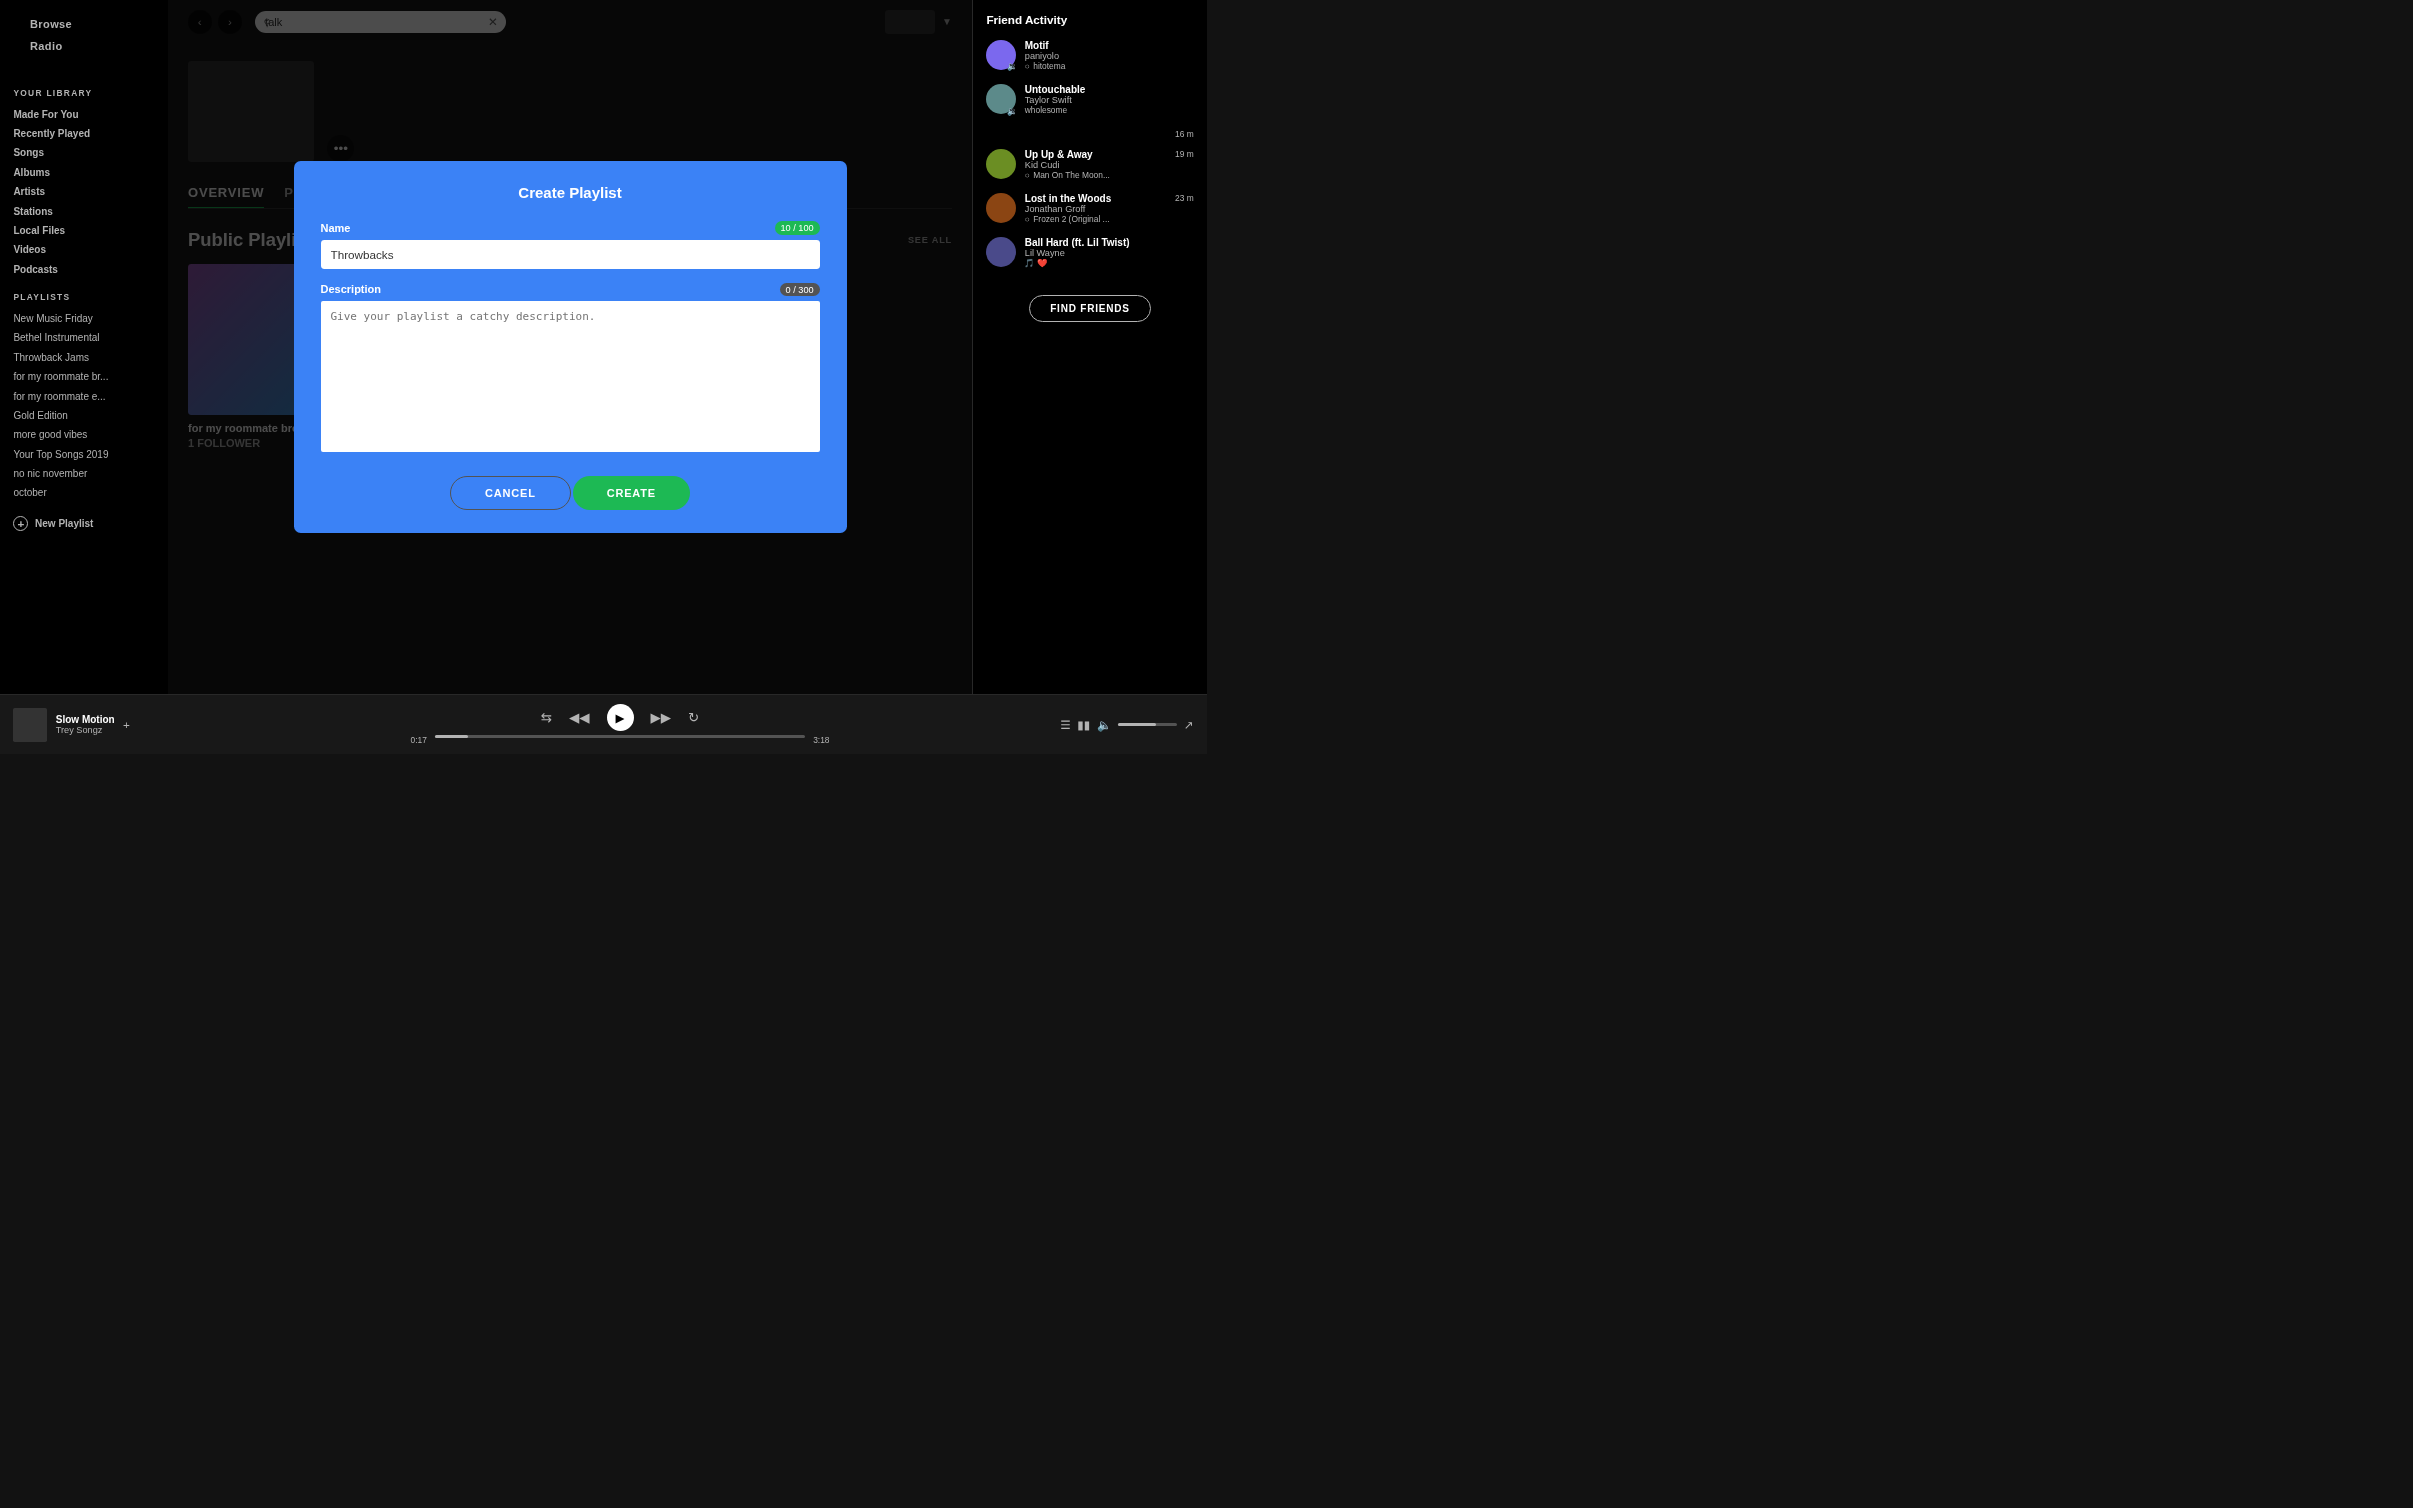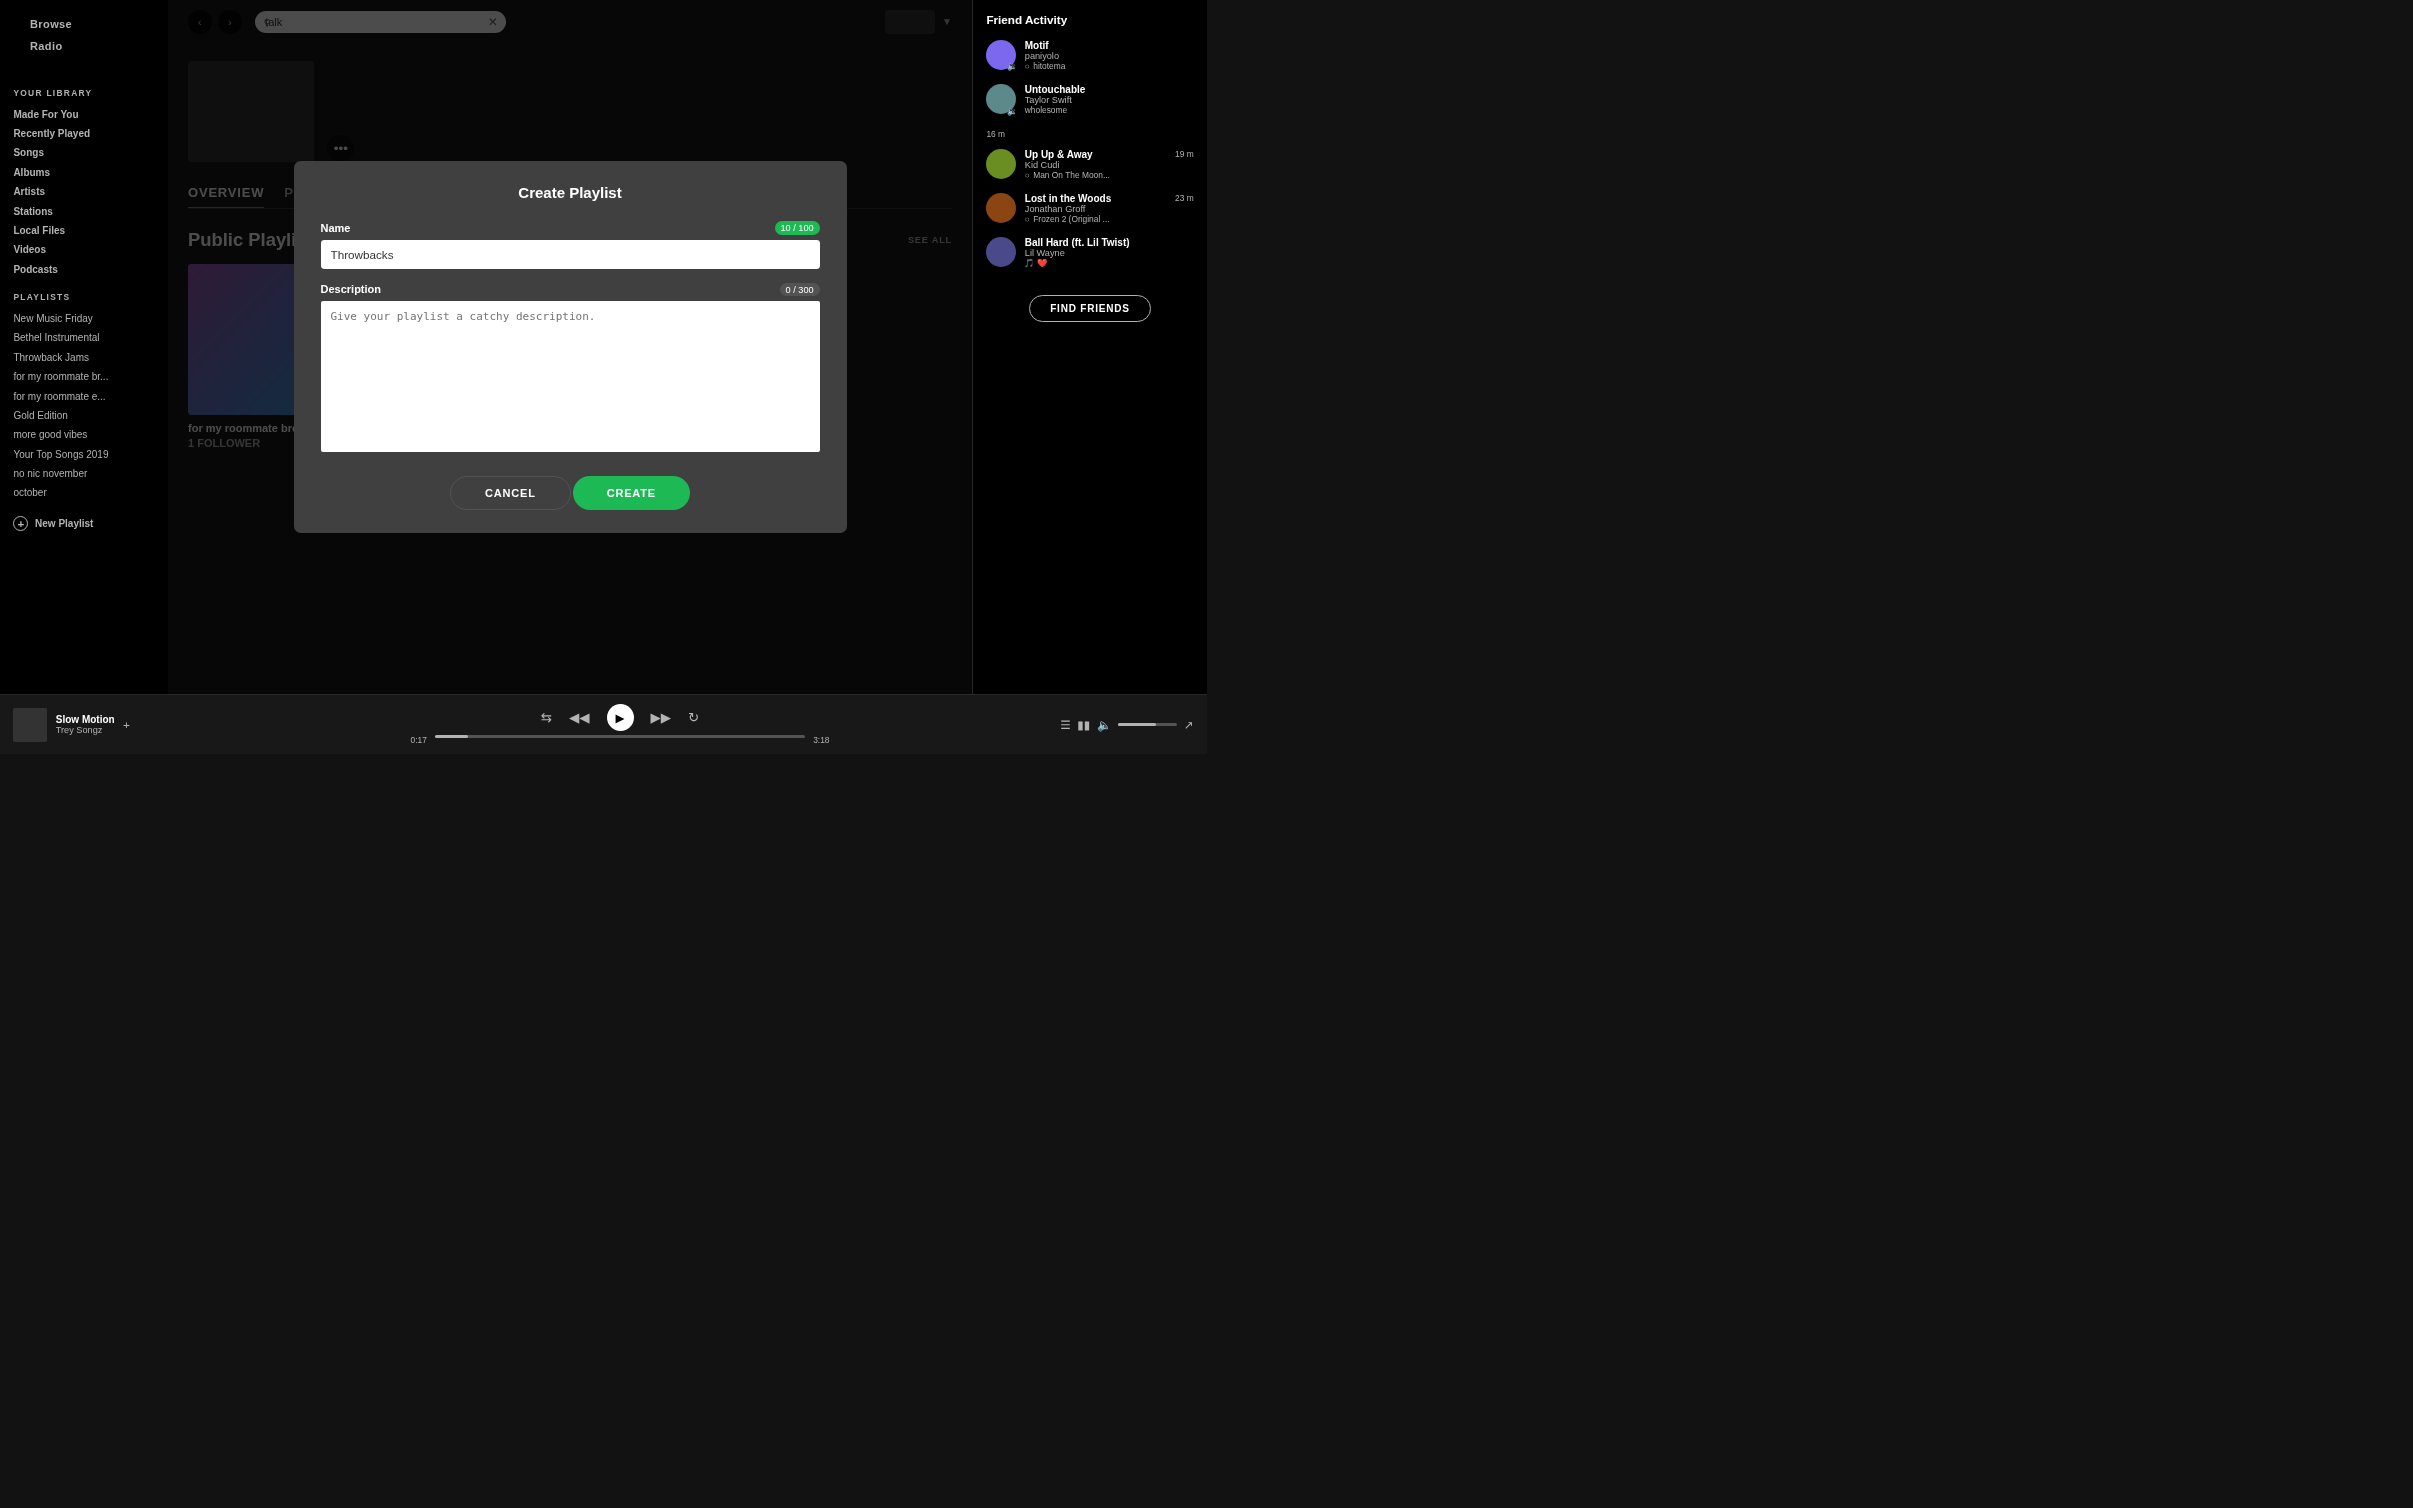--- a/index.html
+++ b/index.html
@@ -480,21 +480,21 @@
     .modal-overlay {
       position: absolute;
       top: 0; left: 0; right: 0; bottom: 0;
       background: rgba(0,0,0,0.7);
       display: flex;
       align-items: center;
       justify-content: center;
       z-index: 100;
     }
     .modal {
-      background: #404040;
+      background: #3b82f6;
       border-radius: 6.7px;
       width: 553px;
       padding: 23.5px 27px;
       position: relative;
     }
     .modal-title {
       font-size: 15px;
       font-weight: 700;
       color: #fff;
       text-align: center;
@@ -802,21 +802,21 @@
       </div>
       <div class="friend-info">
         <div class="friend-name">Untouchable</div>
         <div class="friend-track">Taylor Swift</div>
         <div class="friend-source">
           <span>wholesome</span>
         </div>
       </div>
     </div>
 
-    <div style="display:flex;justify-content:flex-start;margin-bottom:10px;">
+    <div style="display:flex;justify-content:flex-end;margin-bottom:10px;">
       <span class="friend-time">16 m</span>
     </div>
 
     <div class="friend-item">
       <div class="friend-avatar" style="background:#6B8E23;"></div>
       <div class="friend-info">
         <div class="friend-name">Up Up &amp; Away</div>
         <div class="friend-track">Kid Cudi</div>
         <div class="friend-source">
           <span style="font-size:8.4px;">○</span>

